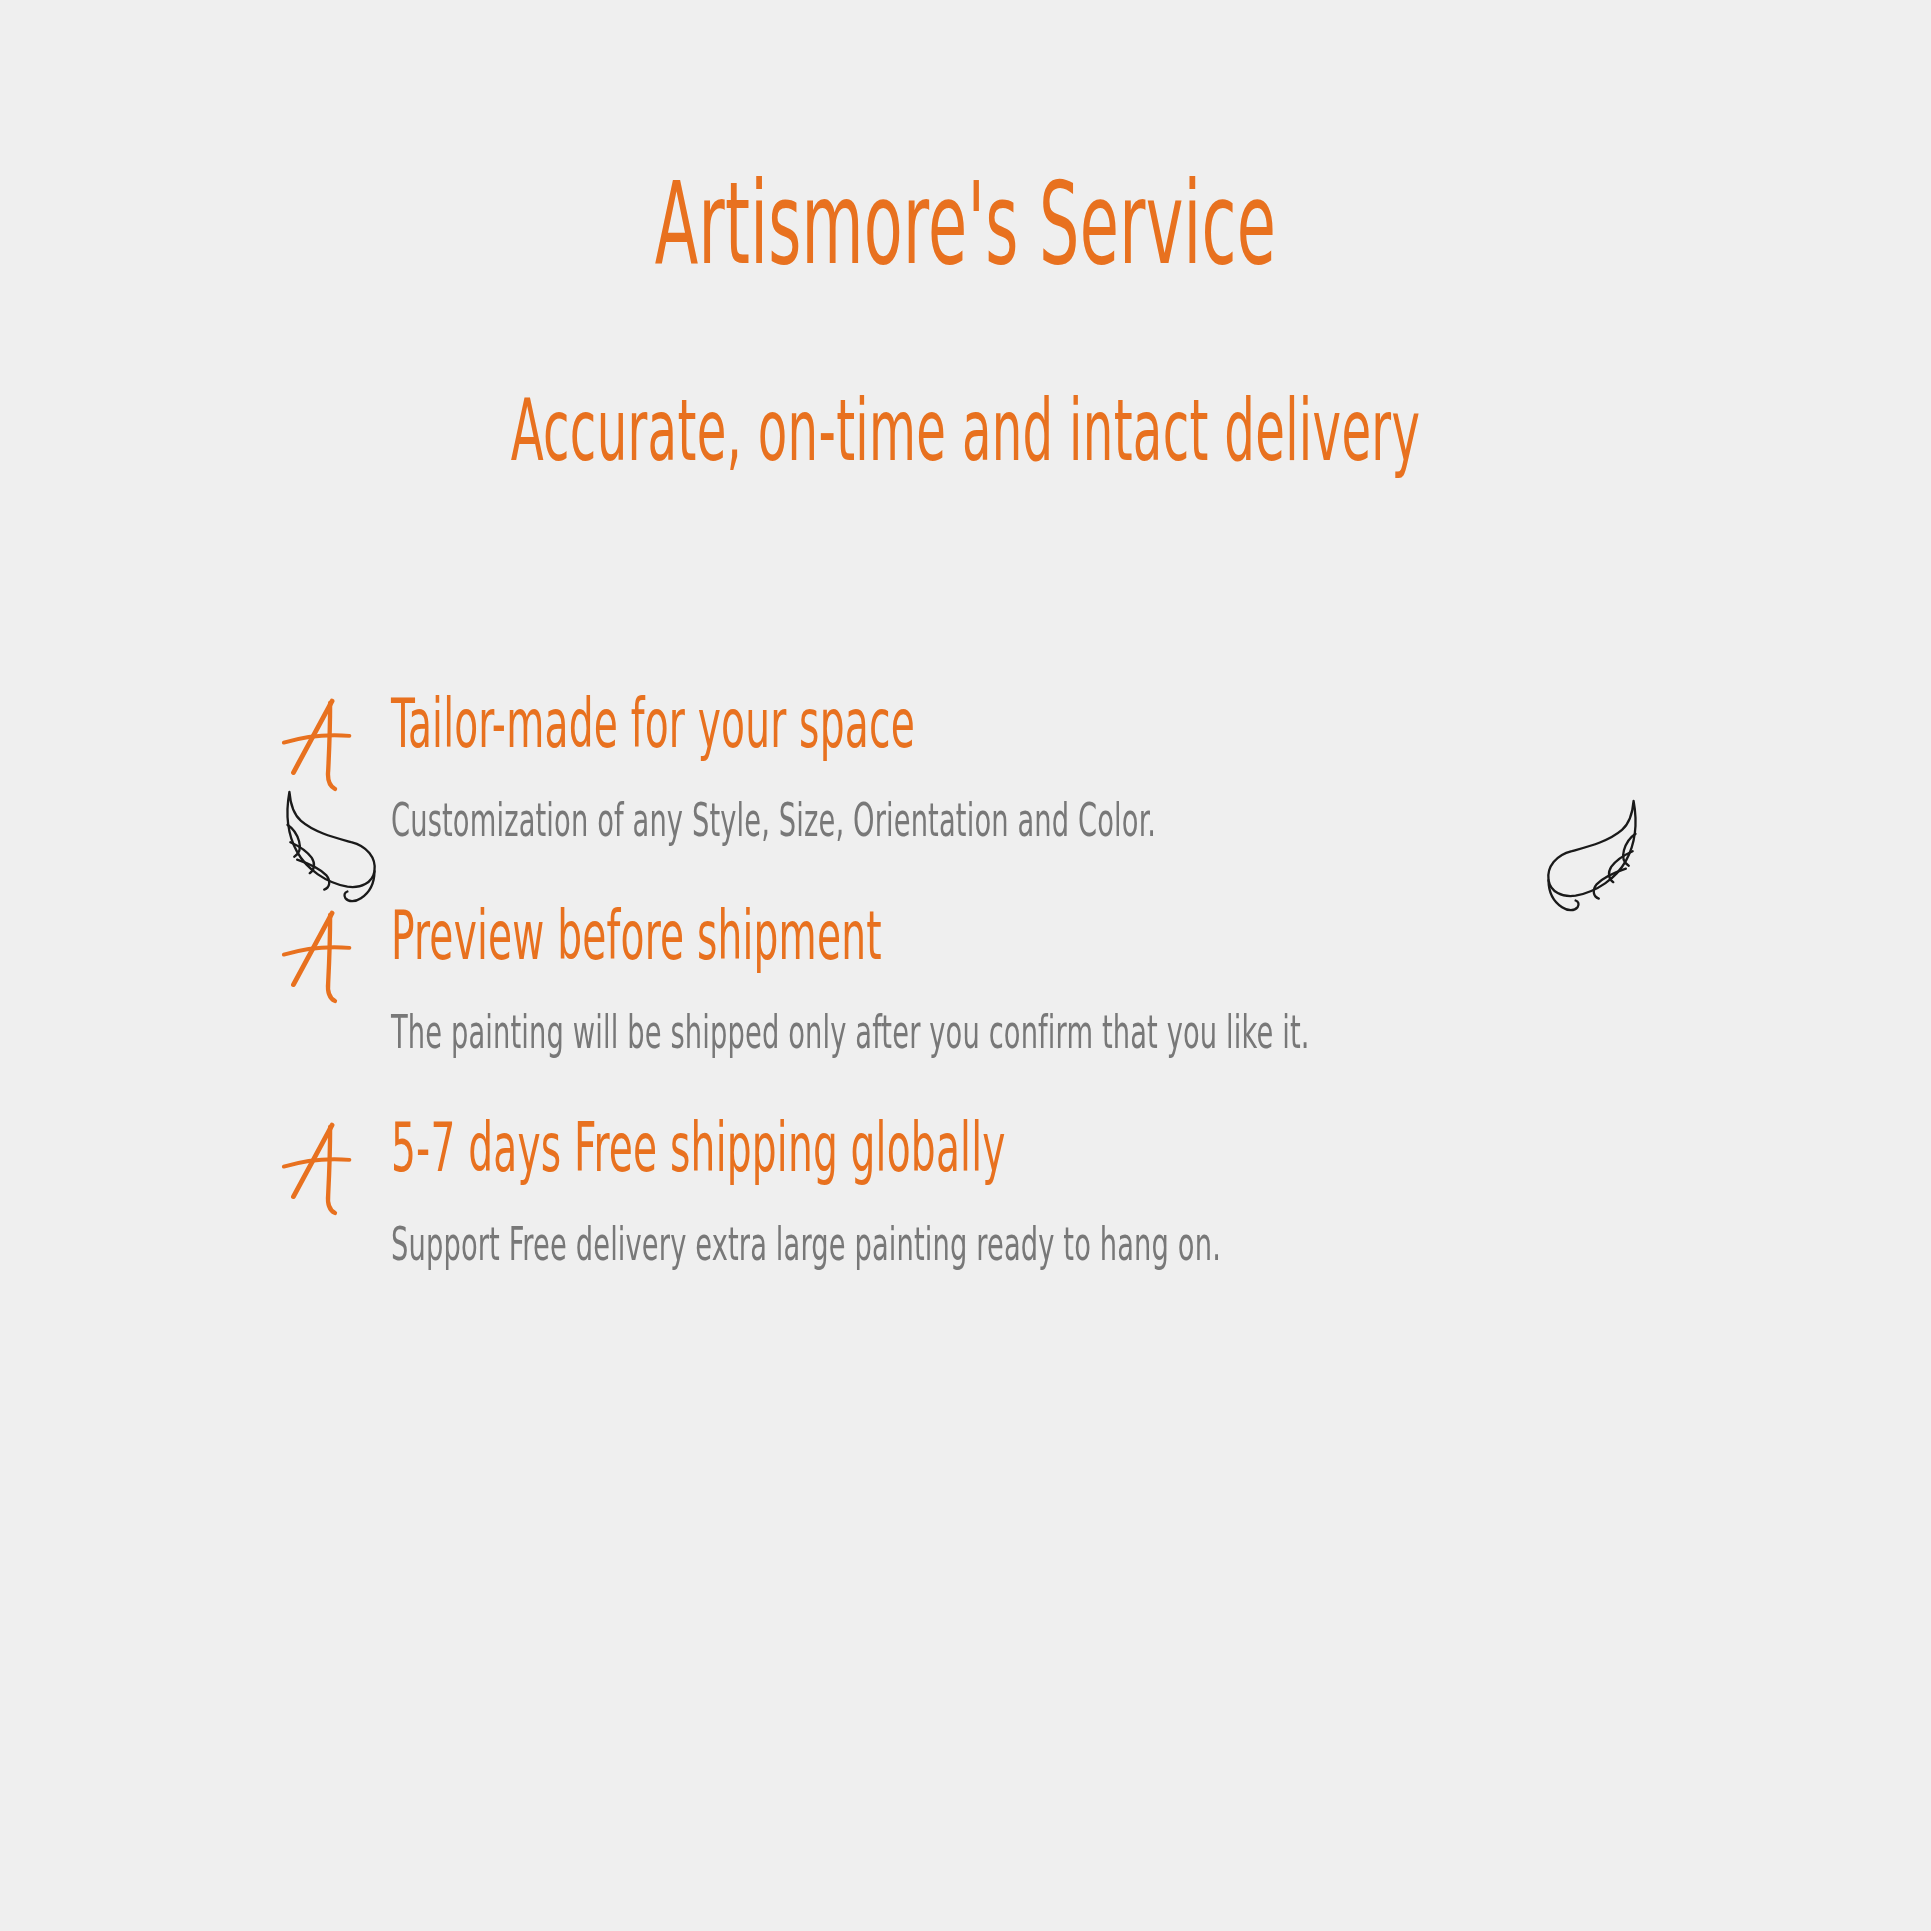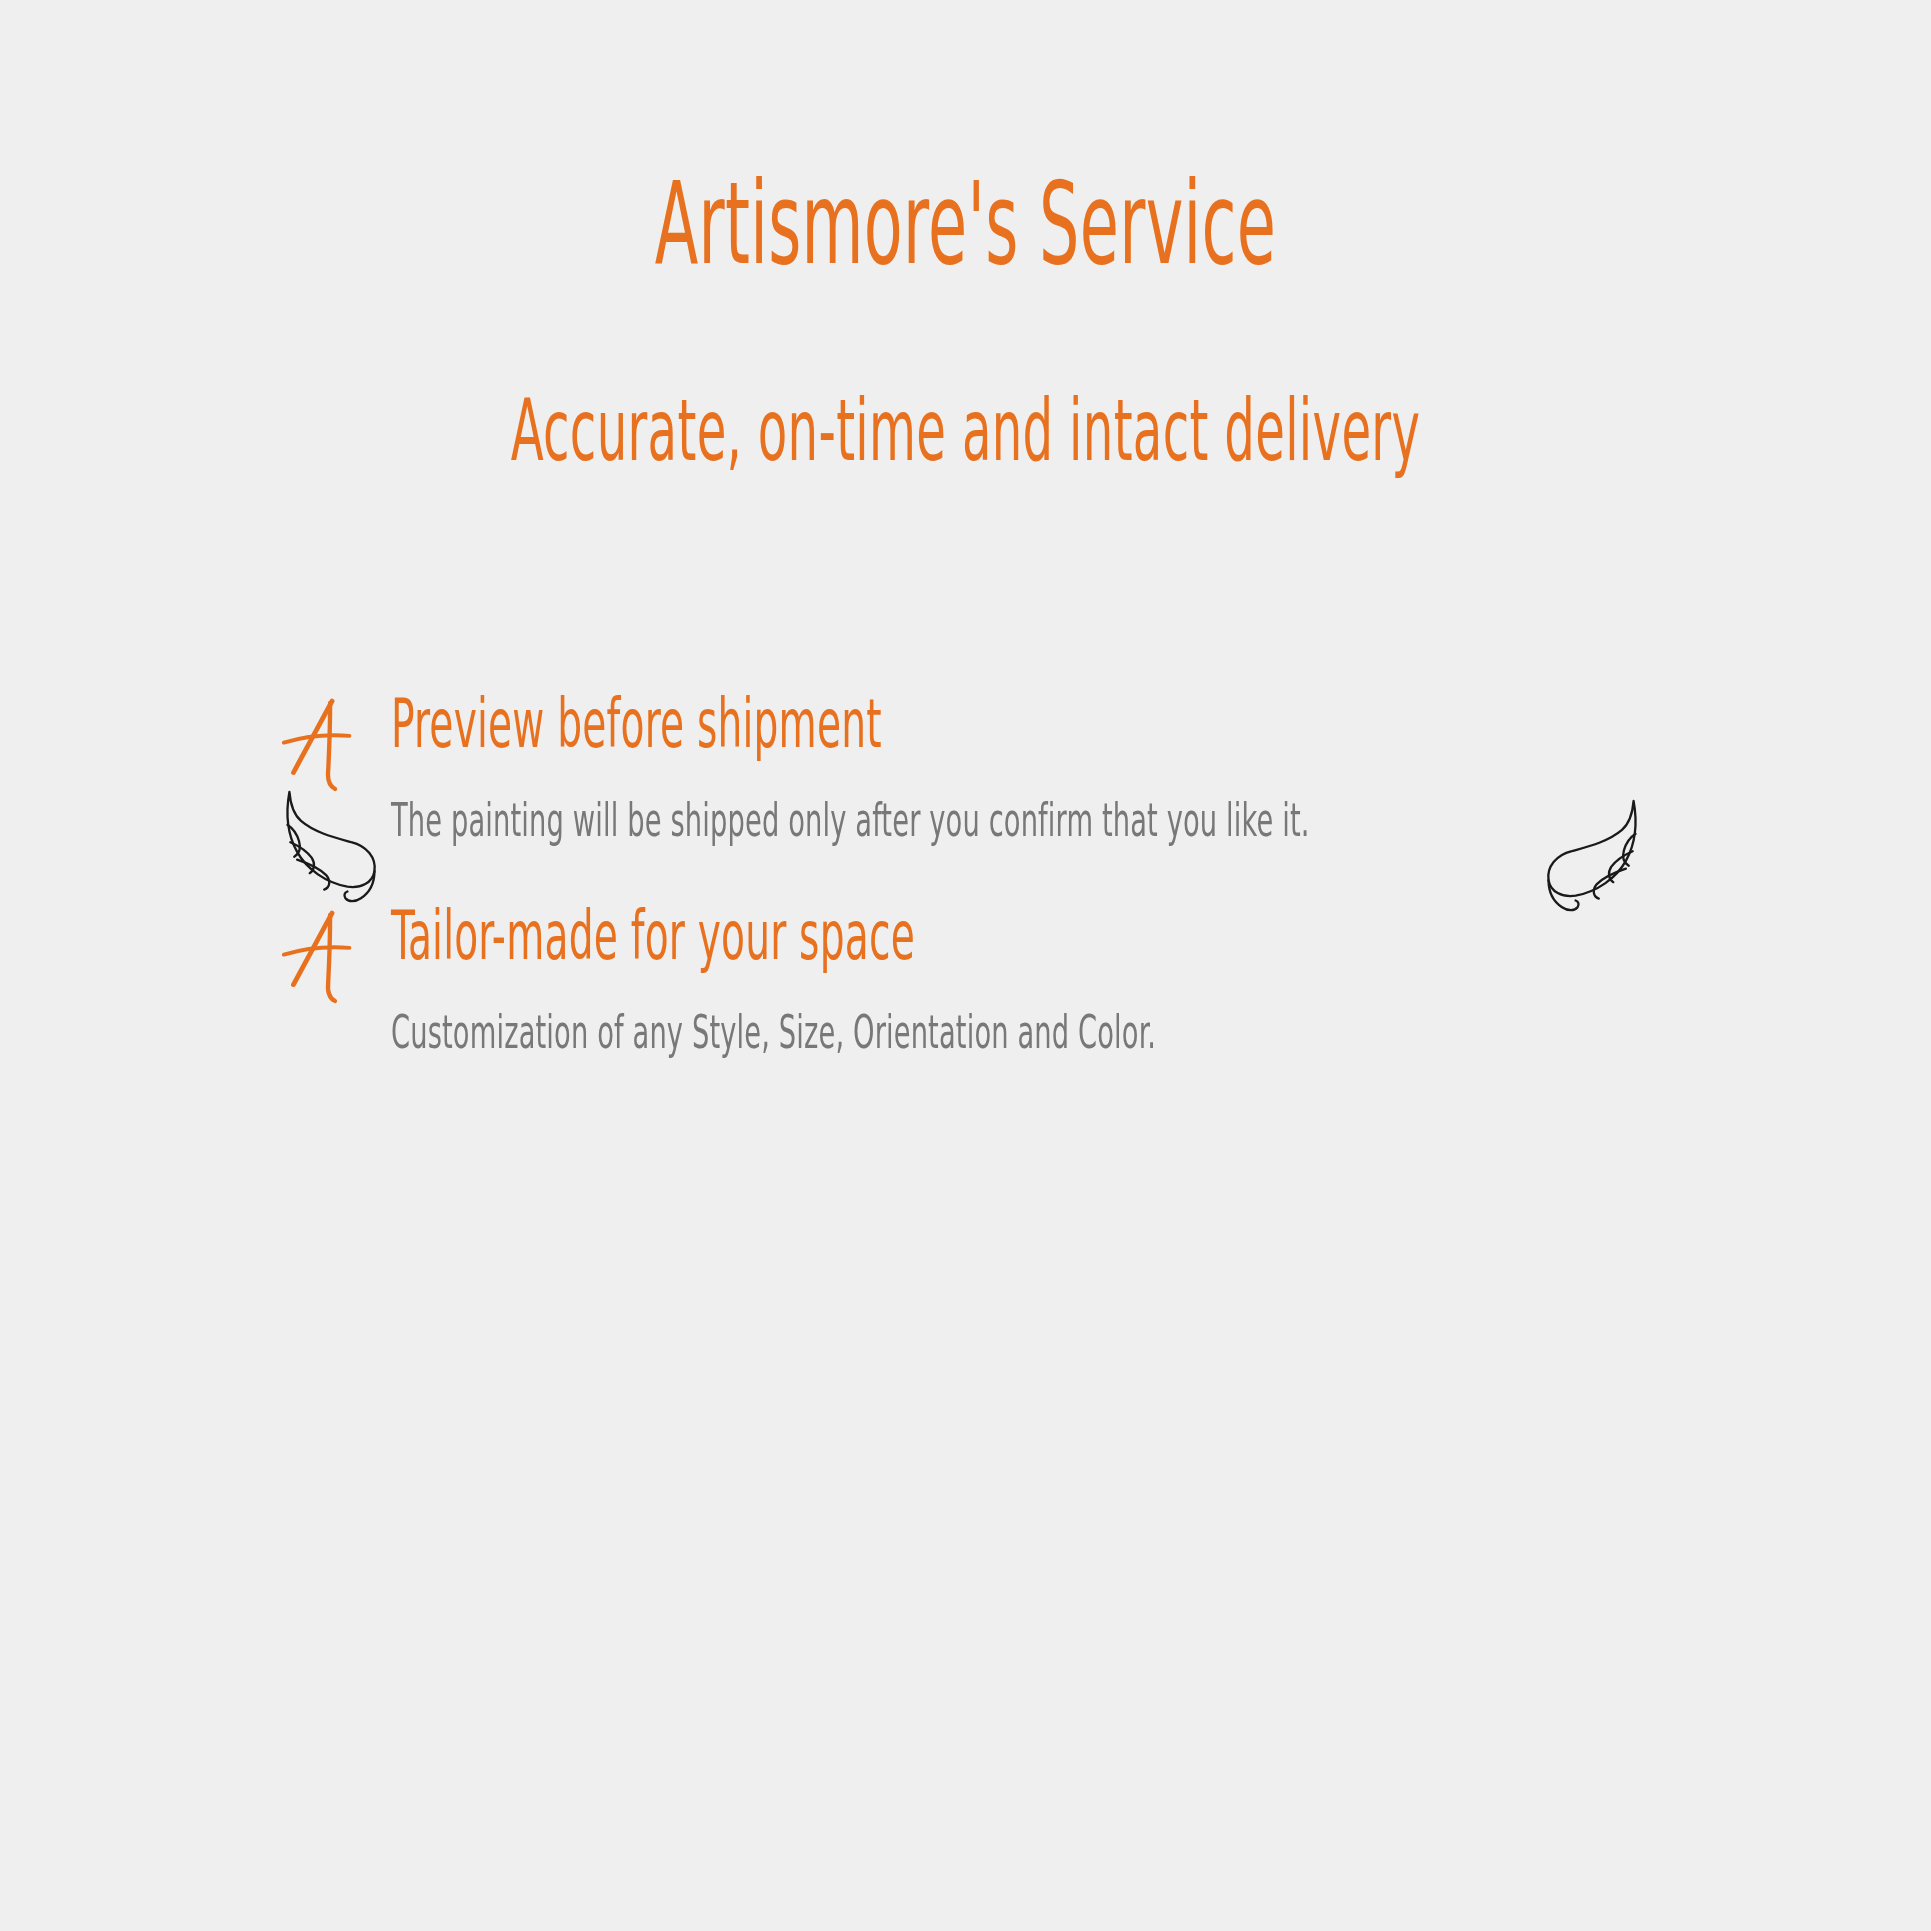--- a/index.html
+++ b/index.html
@@ -152,20 +152,34 @@
           <path d="M19 58 C28 62 36 67 41 74 C45 80 44 87 39 90"></path>
           <path d="M26 76 C38 80 49 85 56 92 C61 98 60 105 54 107"></path>
           <path d="M106 88 C106 100 101 110 92 116 C86 120 79 120 76 116 C74 113 75 110 78 109"></path>
         </g>
       </svg>
     </span>
 
   </div>
 
   <div class="features">
+
+    <div class="feature">
+      <span class="feature-marker">
+        <svg viewBox="0 0 86 100" xmlns="http://www.w3.org/2000/svg">
+          <g fill="none" stroke="#e8711f" stroke-linecap="round">
+            <path d="M56 4 C44 26 30 52 16 78" stroke-width="5"></path>
+            <path d="M54 6 C54 30 53 56 52 76 C51 86 53 92 59 95" stroke-width="4.5"></path>
+            <path d="M6 47 C26 41 50 38 74 40" stroke-width="4"></path>
+          </g>
+        </svg>
+      </span>
+      <div class="feature-head">Tailor-made for your space</div>
+      <div class="feature-desc">Customization of any Style, Size, Orientation and Color.</div>
+    </div>
 
     <div class="feature">
       <span class="feature-marker">
         <svg viewBox="0 0 86 100" xmlns="http://www.w3.org/2000/svg">
           <g fill="none" stroke="#e8711f" stroke-linecap="round">
             <path d="M56 4 C44 26 30 52 16 78" stroke-width="5"></path>
             <path d="M54 6 C54 30 53 56 52 76 C51 86 53 92 59 95" stroke-width="4.5"></path>
             <path d="M6 47 C26 41 50 38 74 40" stroke-width="4"></path>
           </g>
         </svg>
@@ -177,22 +191,21 @@
     <div class="feature">
       <span class="feature-marker">
         <svg viewBox="0 0 86 100" xmlns="http://www.w3.org/2000/svg">
           <g fill="none" stroke="#e8711f" stroke-linecap="round">
             <path d="M56 4 C44 26 30 52 16 78" stroke-width="5"></path>
             <path d="M54 6 C54 30 53 56 52 76 C51 86 53 92 59 95" stroke-width="4.5"></path>
             <path d="M6 47 C26 41 50 38 74 40" stroke-width="4"></path>
           </g>
         </svg>
       </span>
-      <div class="feature-head">Tailor-made for your space</div>
-      <div class="feature-desc">Customization of any Style, Size, Orientation and Color.</div>
+      <div class="feature-head">5-7 days Free shipping globally</div>
+      <div class="feature-desc">Support Free delivery extra large painting ready to hang on.</div>
     </div>
 
 
-
   </div>
 
 </div>
 
 
 </body></html>

